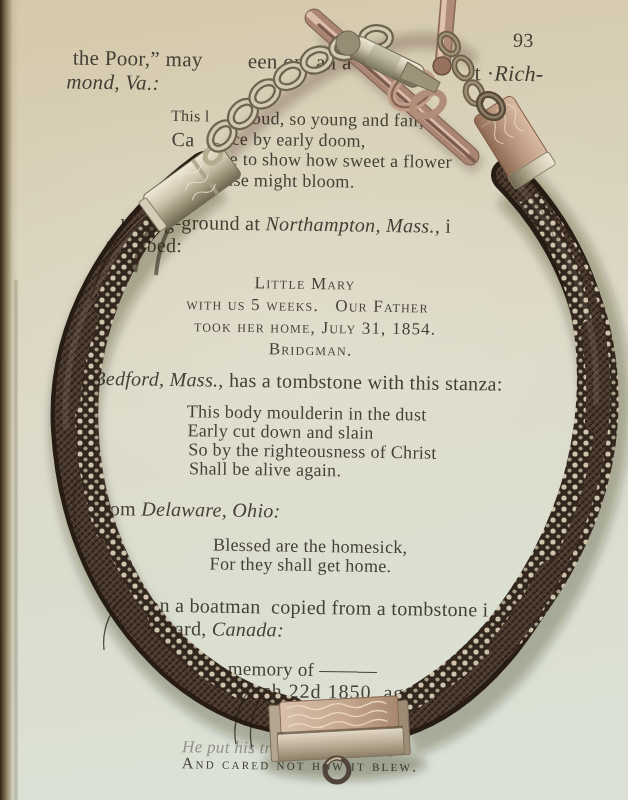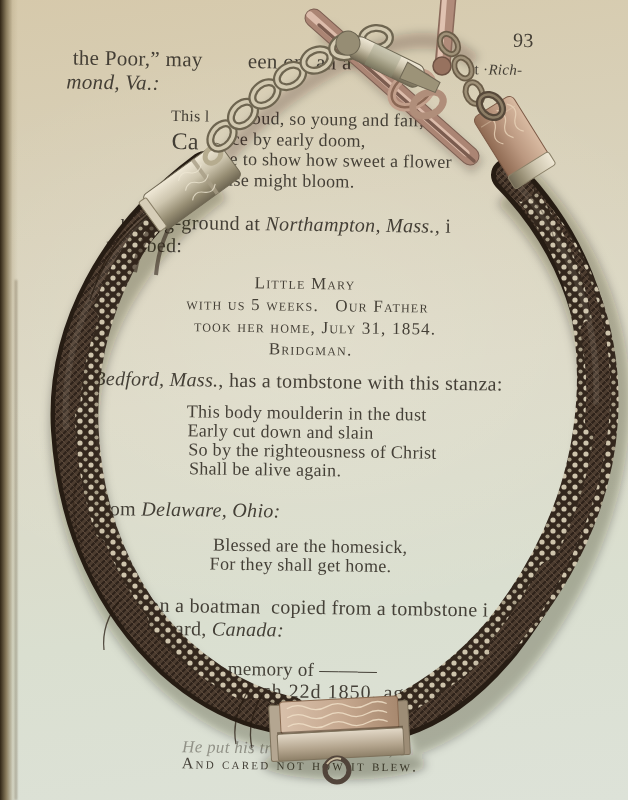--- a/index.html
+++ b/index.html
@@ -33,26 +33,26 @@
 
 <div class="stage">
   <div class="left-edge"></div>
   <div class="left-crease"></div>
 
   <div class="text-layer">
     <div class="ln" style="left:508px;top:27px;font-size:20px;">93</div>
 
     <div class="ln" style="left:68px;top:51px;font-size:21px;">the Poor,” may</div>
     <div class="ln" style="left:243px;top:52px;font-size:21px;">een on  an a</div>
-    <div class="ln" style="left:470px;top:60px;font-size:15px;"><span>t ·</span><span class="it">Rich-</span></div>
+    <div class="ln" style="left:470px;top:60px;font-size:22px;"><span>t ·</span><span class="it">Rich-</span></div>
     <div class="ln it" style="left:62px;top:75px;font-size:21px;">mond, Va.:</div>
 
     <div class="ln" style="left:167px;top:110px;font-size:16px;">This l</div>
     <div class="ln" style="left:248px;top:110px;font-size:18px;">bud, so young and fair,</div>
-    <div class="ln" style="left:168px;top:131px;font-size:24px;">Ca</div>
+    <div class="ln" style="left:168px;top:131px;font-size:20px;">Ca</div>
     <div class="ln" style="left:228px;top:131px;font-size:18px;">ce by early doom,</div>
     <div class="ln" style="left:217px;top:151px;font-size:18px;">ne to show how sweet a flower</div>
     <div class="ln" style="left:193px;top:172px;font-size:18px;">aradise might bloom.</div>
 
     <div class="ln" style="left:118px;top:214px;font-size:20px;"><span>urying-ground at </span><span class="it">Northampton, Mass.,</span><span> i</span></div>
     <div class="ln" style="left:104px;top:237px;font-size:20px;">nscribed:</div>
 
     <div class="ln sc" style="left:253px;top:275px;font-size:17px;">Little Mary</div>
     <div class="ln sc" style="left:185px;top:297px;font-size:17px;">with us 5 weeks.   Our Father</div>
     <div class="ln sc" style="left:193px;top:319px;font-size:17px;">took her home, July 31, 1854.</div>

